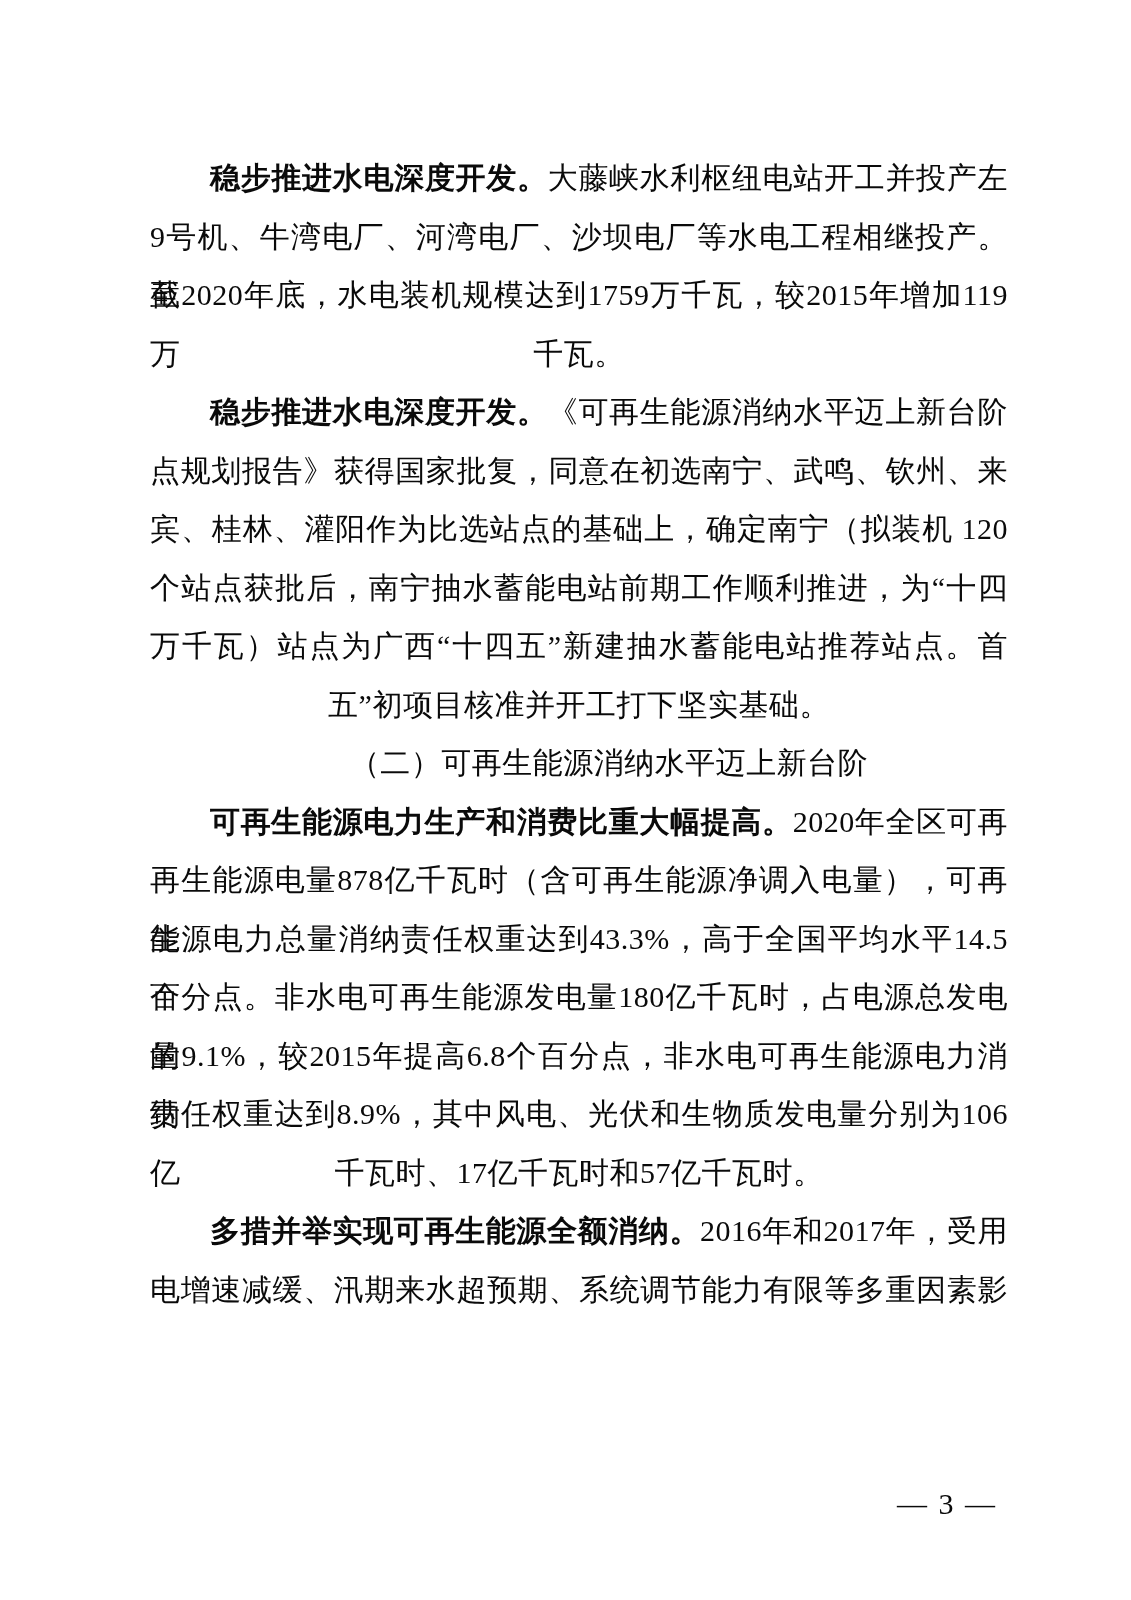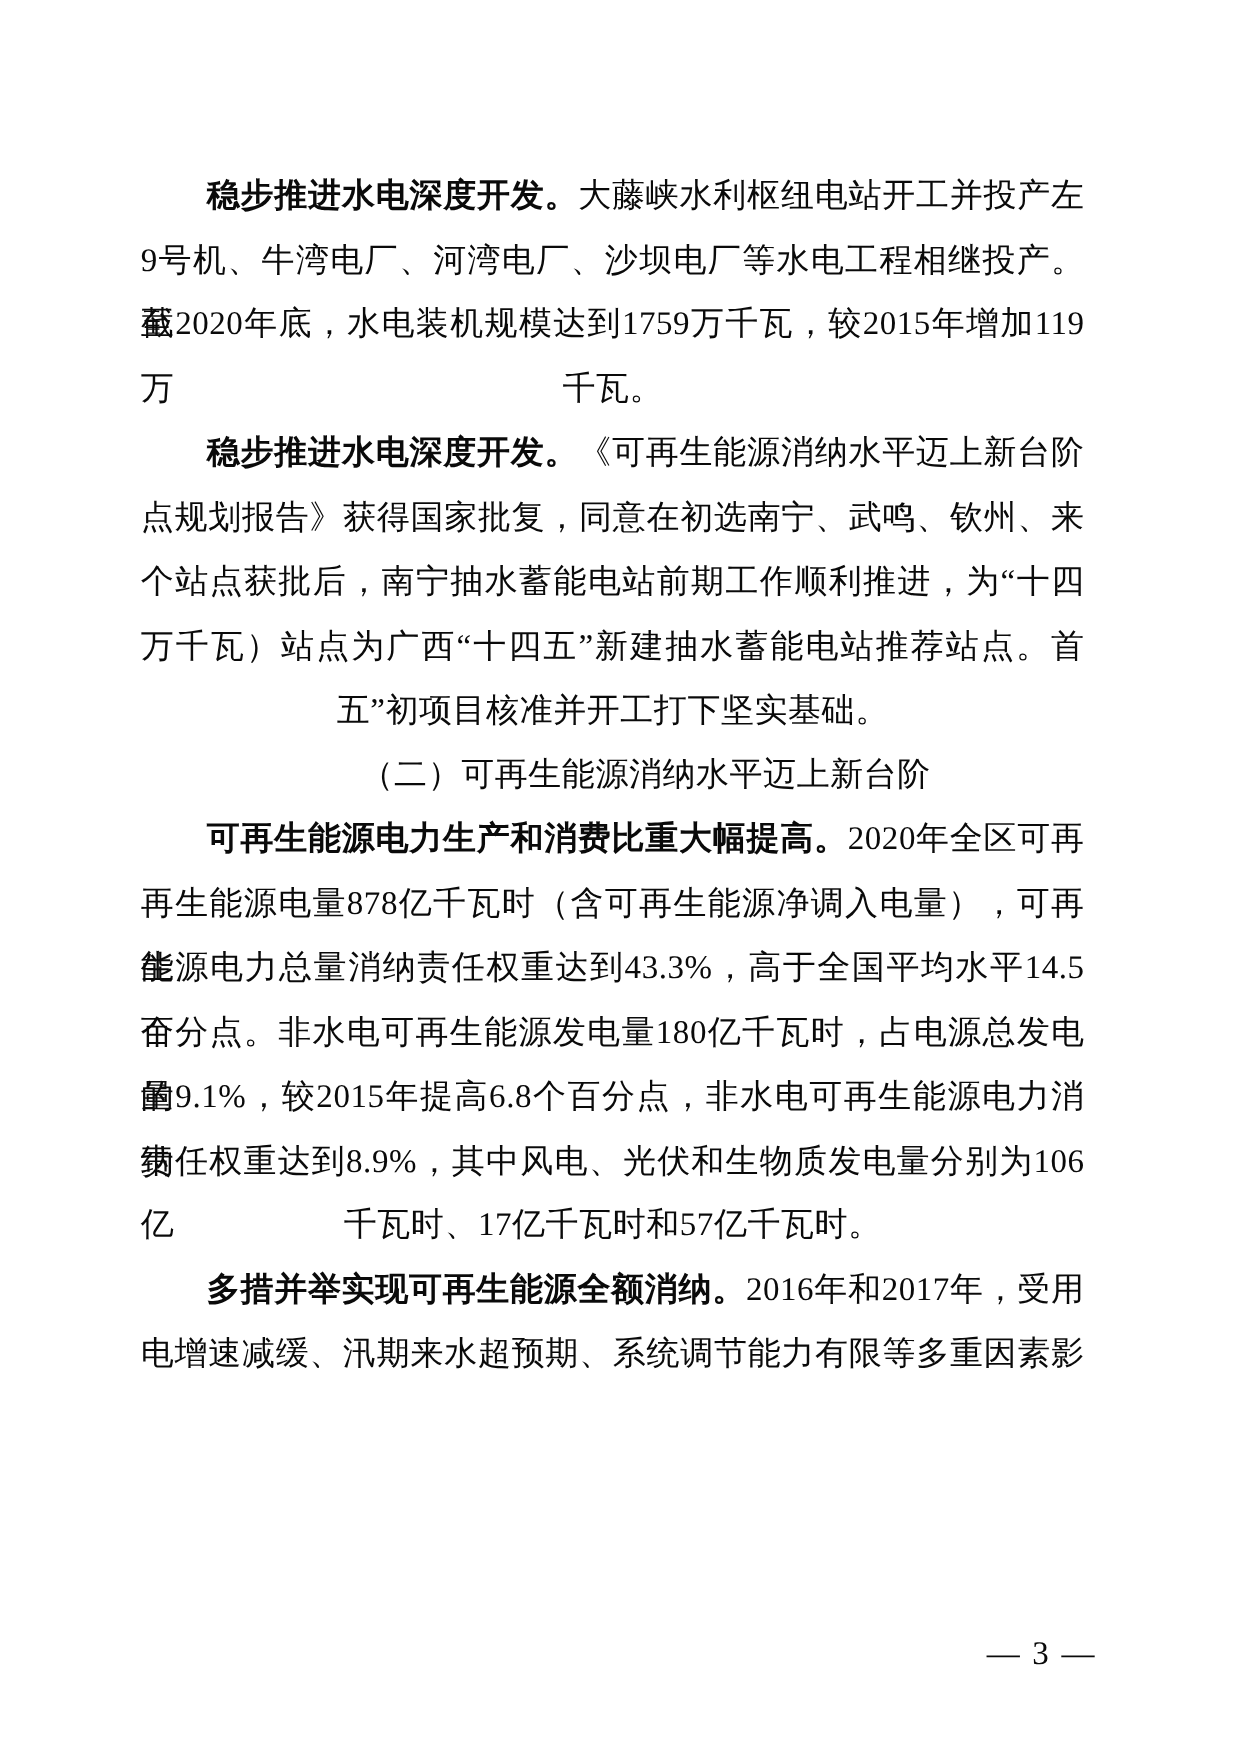--- a/index.html
+++ b/index.html
@@ -8,21 +8,21 @@
     position: relative;
     width: 1131px;
     height: 1600px;
     background: #ffffff;
     overflow: hidden;
     font-family: "Liberation Serif", "DejaVu Serif", serif;
     color: #0a0a0a;
   }
   .text-block {
     position: absolute;
-    left: 128px;
+    left: 150px;
     top: 149px;
     width: 858px;
   }
   .line {
     width: 858px;
     height: 58.5px;
     line-height: 58.5px;
     font-size: 30px;
     white-space: nowrap;
     text-align: center;
@@ -51,20 +51,21 @@
 <body>
 
 <div class="page">
   <div class="text-block">
     <div class="line indent just"><span class="lead">稳步推进水电深度开发。</span><span>大藤峡水利枢纽电站开工并投产左</span></div>
     <div class="line just"><span>9号机、牛湾电厂、河湾电厂、沙坝电厂等水电工程相继投产。截</span></div>
     <div class="line just"><span>至2020年底，水电装机规模达到1759万千瓦，较2015年增加119万</span></div>
     <div class="line"><span>千瓦。</span></div>
     <div class="line indent just"><span class="lead">稳步推进水电深度开发。</span><span>《可再生能源消纳水平迈上新台阶</span></div>
     <div class="line just"><span>点规划报告》获得国家批复，同意在初选南宁、武鸣、钦州、来</span></div>
+    <div class="line just"><span>宾、桂林、灌阳作为比选站点的基础上，确定南宁（拟装机 120</span></div>
     <div class="line just"><span>个站点获批后，南宁抽水蓄能电站前期工作顺利推进，为“十四</span></div>
     <div class="line just"><span>万千瓦）站点为广西“十四五”新建抽水蓄能电站推荐站点。首</span></div>
     <div class="line"><span>五”初项目核准并开工打下坚实基础。</span></div>
     <div class="line indent heading"><span>（二）可再生能源消纳水平迈上新台阶</span></div>
     <div class="line indent just"><span class="lead">可再生能源电力生产和消费比重大幅提高。</span><span>2020年全区可再</span></div>
     <div class="line just"><span>再生能源电量878亿千瓦时（含可再生能源净调入电量），可再生</span></div>
     <div class="line just"><span>能源电力总量消纳责任权重达到43.3%，高于全国平均水平14.5个</span></div>
     <div class="line just"><span>百分点。非水电可再生能源发电量180亿千瓦时，占电源总发电量</span></div>
     <div class="line just"><span>的9.1%，较2015年提高6.8个百分点，非水电可再生能源电力消纳</span></div>
     <div class="line just"><span>责任权重达到8.9%，其中风电、光伏和生物质发电量分别为106亿</span></div>

